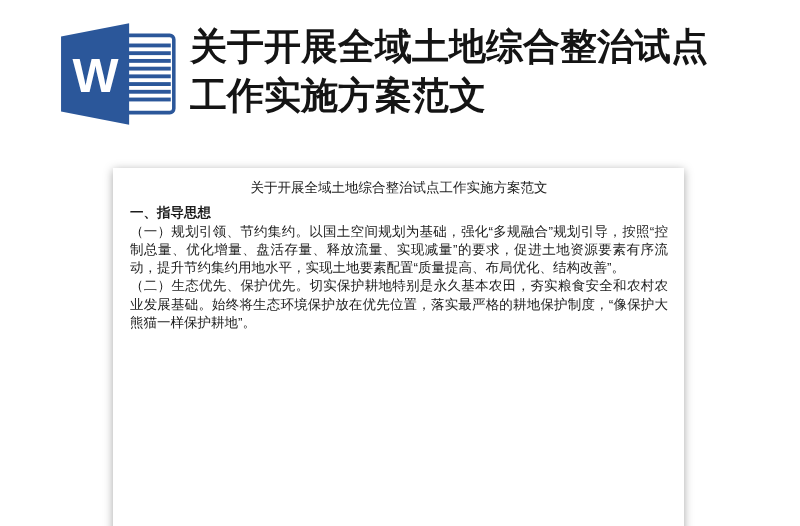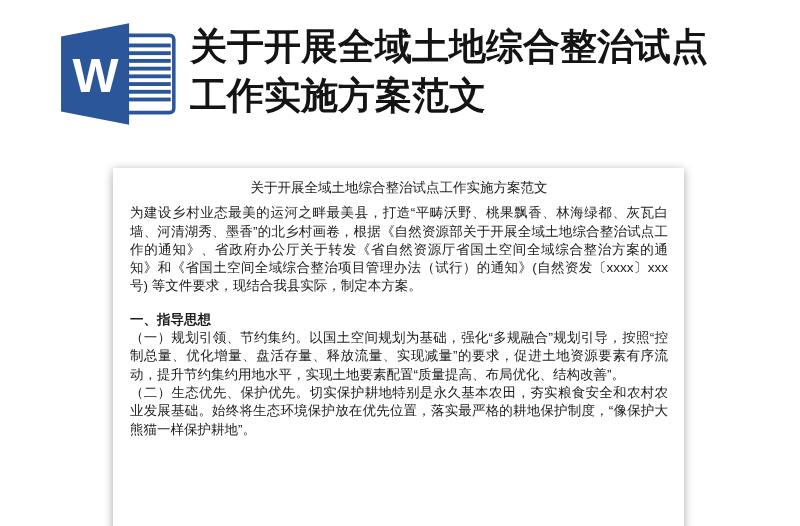--- a/index.html
+++ b/index.html
@@ -94,18 +94,17 @@
       <polygon points="3,16 70,3 70,103 3,90" fill="#2B579A"></polygon>
       <text x="37" y="71" font-size="48" font-weight="bold" fill="#ffffff" text-anchor="middle" font-family="Liberation Sans, sans-serif">W</text>
     </svg>
   </div>
   <h1 class="big-title">关于开展全域土地综合整治试点工作实施方案范文</h1>
 </div>
 
 <div class="page">
   <div class="doc">
     <div class="doc-title">关于开展全域土地综合整治试点工作实施方案范文</div>
-    <p class="para blank-after">为建设乡村业态最美的运河之畔最美县，打造“平畴沃野、桃果飘香、林海绿都、灰瓦白墙、河清湖秀、墨香”的北乡村画卷，根据《自然资源部关于开展全域土地综合整治试点工作的通知》、省政府办公厅关于转发《省自然资源厅省国土空间全域综合整治方案的通知》和《省国土空间全域综合整治项目管理办法（试行）的通知》(自然资发〔xxxx〕xxx 号) 等文件要求，现结合我县实际，制定本方案。</p>
     <div class="heading">一、指导思想</div>
     <p class="para">（一）规划引领、节约集约。以国土空间规划为基础，强化“多规融合”规划引导，按照“控制总量、优化增量、盘活存量、释放流量、实现减量”的要求，促进土地资源要素有序流动，提升节约集约用地水平，实现土地要素配置“质量提高、布局优化、结构改善”。</p>
     <p class="para">（二）生态优先、保护优先。切实保护耕地特别是永久基本农田，夯实粮食安全和农村农业发展基础。始终将生态环境保护放在优先位置，落实最严格的耕地保护制度，“像保护大熊猫一样保护耕地”。</p>
   </div>
 </div>
 
 </body></html>

